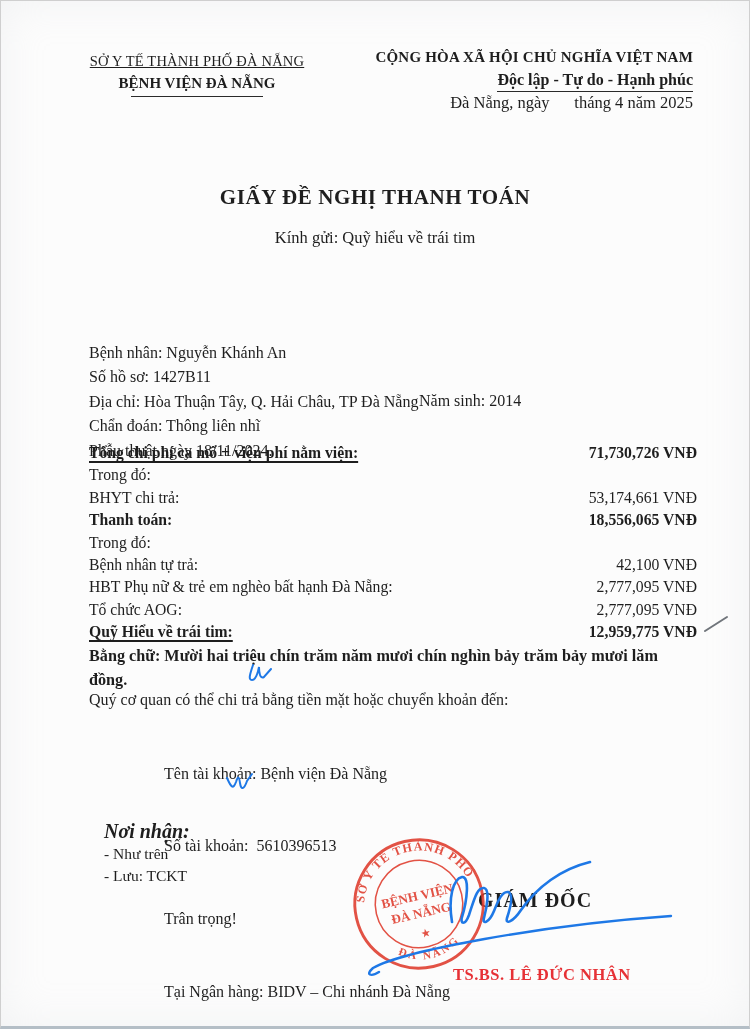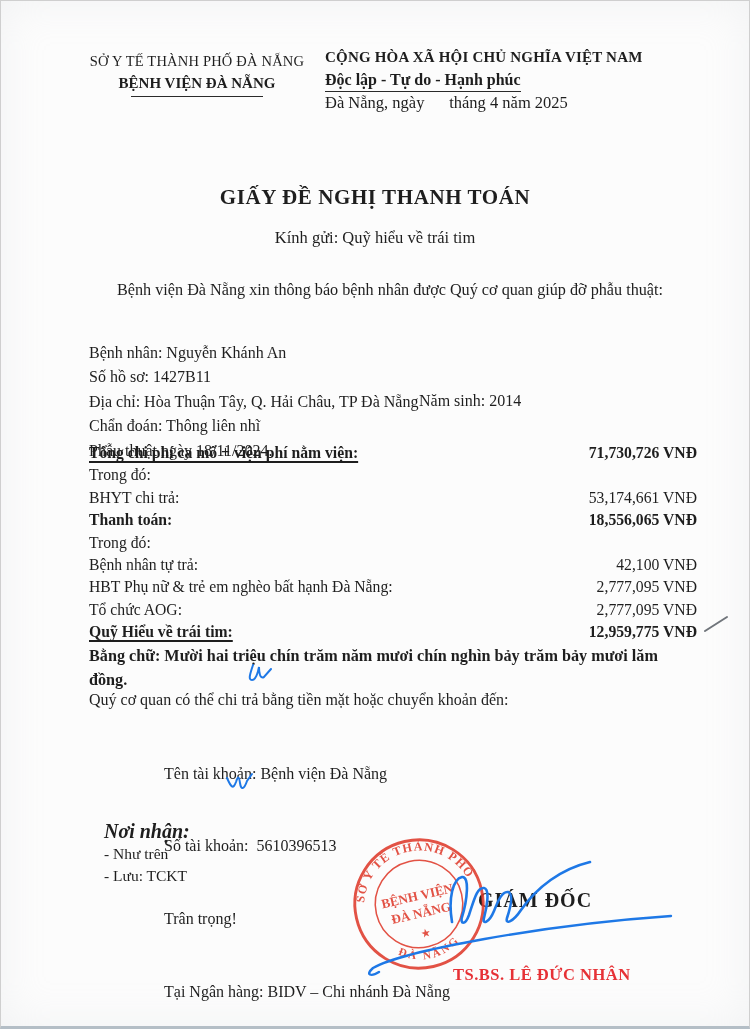--- a/index.html
+++ b/index.html
@@ -13,24 +13,24 @@
   body{font-family:"Liberation Serif","DejaVu Serif",serif;color:var(--ink);}
   .scan{
     position:relative;width:750px;height:1029px;margin:0 auto;
     background:#fcfcfc;overflow:hidden;
     border:1px solid #cfcfcf;
     border-bottom:3px solid #b4bec6;
     box-shadow:inset 0 0 40px rgba(210,214,218,.25);
   }
   
   .hdr-left{position:absolute;left:62px;top:50px;width:268px;text-align:center;line-height:20px;}
-  .hdr-left .dept{font-size:14.5px;letter-spacing:.2px;}
+  .hdr-left .dept{font-size:14.5px;letter-spacing:.2px;text-decoration:underline;}
   .hdr-left .hosp{font-size:15px;font-weight:bold;margin-top:2px;}
   .hdr-left .rule{width:132px;height:0;border-top:1.6px solid #2a2a2a;margin:3px auto 0;}
-  .hdr-right{position:absolute;left:324px;top:48px;width:340px;text-align:left;}
+  .hdr-right{position:absolute;left:352px;top:48px;width:340px;text-align:right;}
   .hdr-right .nation{font-size:15px;font-weight:bold;letter-spacing:.2px;}
   .hdr-right .motto{display:inline-block;font-size:16px;font-weight:bold;margin-top:5px;
     padding-bottom:2px;border-bottom:1.7px solid #2a2a2a;}
   .hdr-right .date{font-size:16.5px;margin-top:1px;white-space:pre;}
   
   .title{position:absolute;left:0;right:0;top:184px;text-align:center;
     font-size:21px;font-weight:bold;letter-spacing:.6px;}
   .subtitle{position:absolute;left:0;right:0;top:227px;text-align:center;font-size:16.5px;}
   
   .intro{position:absolute;left:88px;right:58px;top:271px;font-size:16.2px;line-height:37px;text-indent:28px;}
@@ -74,21 +74,20 @@
 
   <div class="hdr-right">
     <div class="nation">CỘNG HÒA XÃ HỘI CHỦ NGHĨA VIỆT NAM</div>
     <div><span class="motto">Độc lập - Tự do - Hạnh phúc</span></div>
     <div class="date">Đà Nẵng, ngày      tháng 4 năm 2025</div>
   </div>
 
   <div class="title">GIẤY ĐỀ NGHỊ THANH TOÁN</div>
   <div class="subtitle">Kính gửi: Quỹ hiểu về trái tim</div>
 
-  <div class="intro">Bệnh viện Đà Nẵng xin thông báo bệnh nhân được Quý cơ quan giúp đỡ phẫu thuật:</div>
 
   <div class="patient">
     <div class="row1">
       <span>Bệnh nhân: Nguyễn Khánh An</span>
       <span class="birth">Năm sinh: 2014</span>
     </div>
     <div>Số hồ sơ: 1427B11</div>
     <div>Địa chỉ: Hòa Thuận Tây, Q. Hải Châu, TP Đà Nẵng</div>
     <div>Chẩn đoán: Thông liên nhĩ</div>
     <div>Phẫu thuật ngày 18/11/2024.</div>

